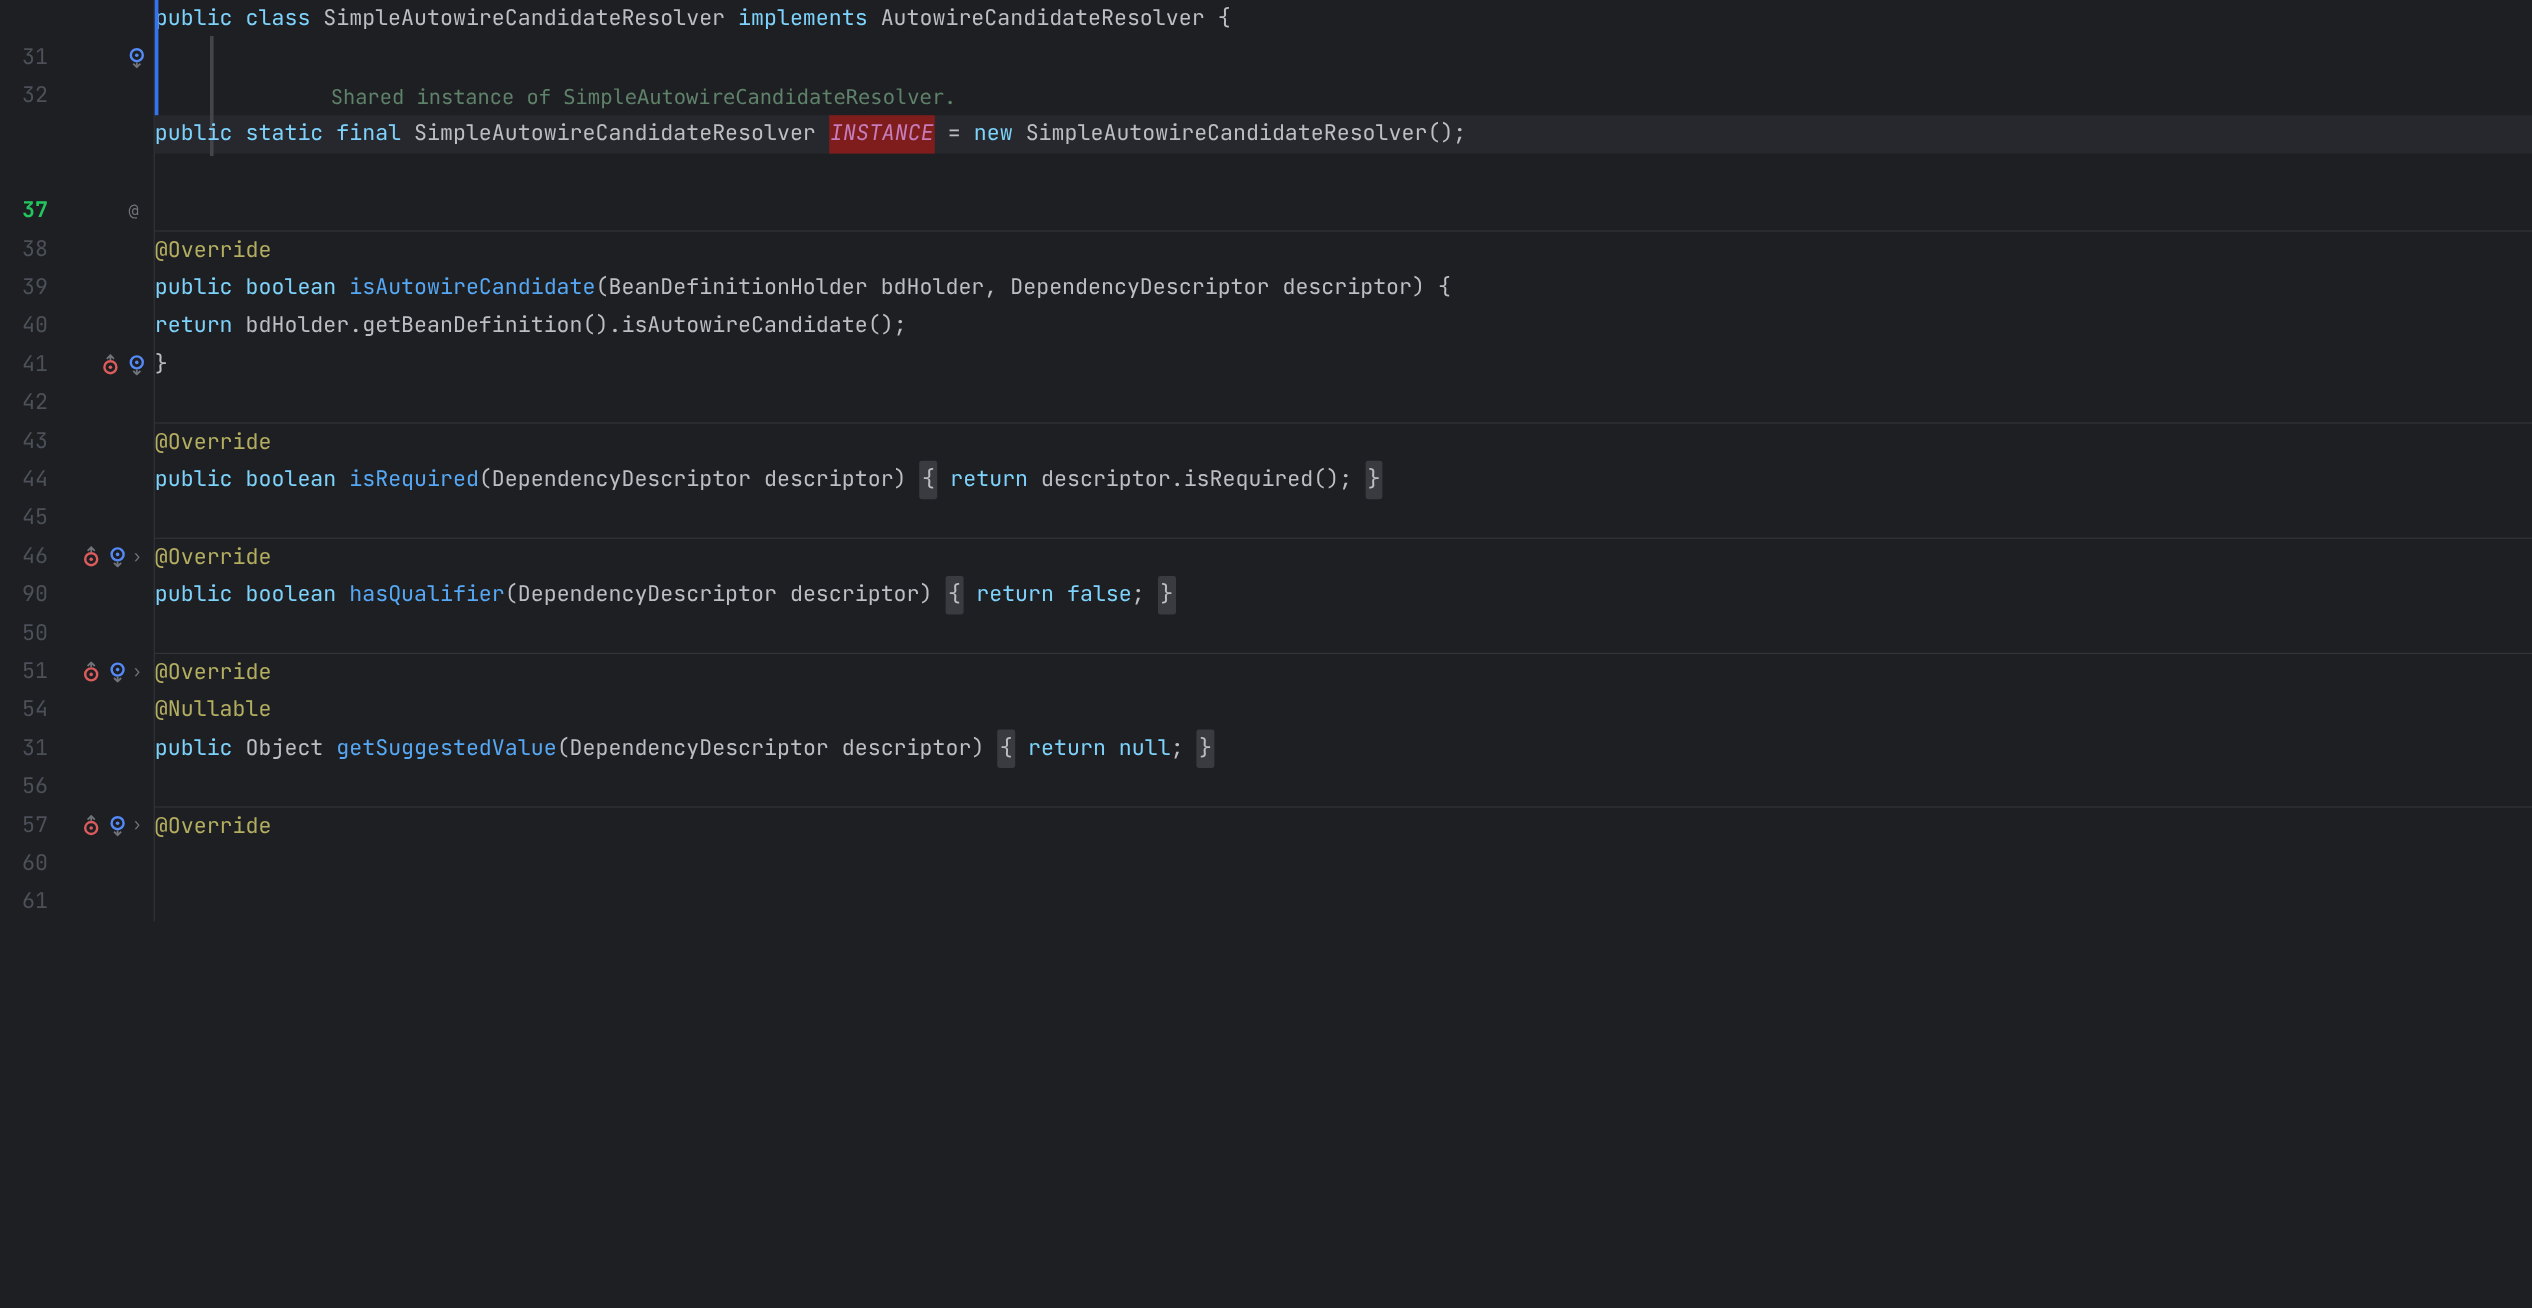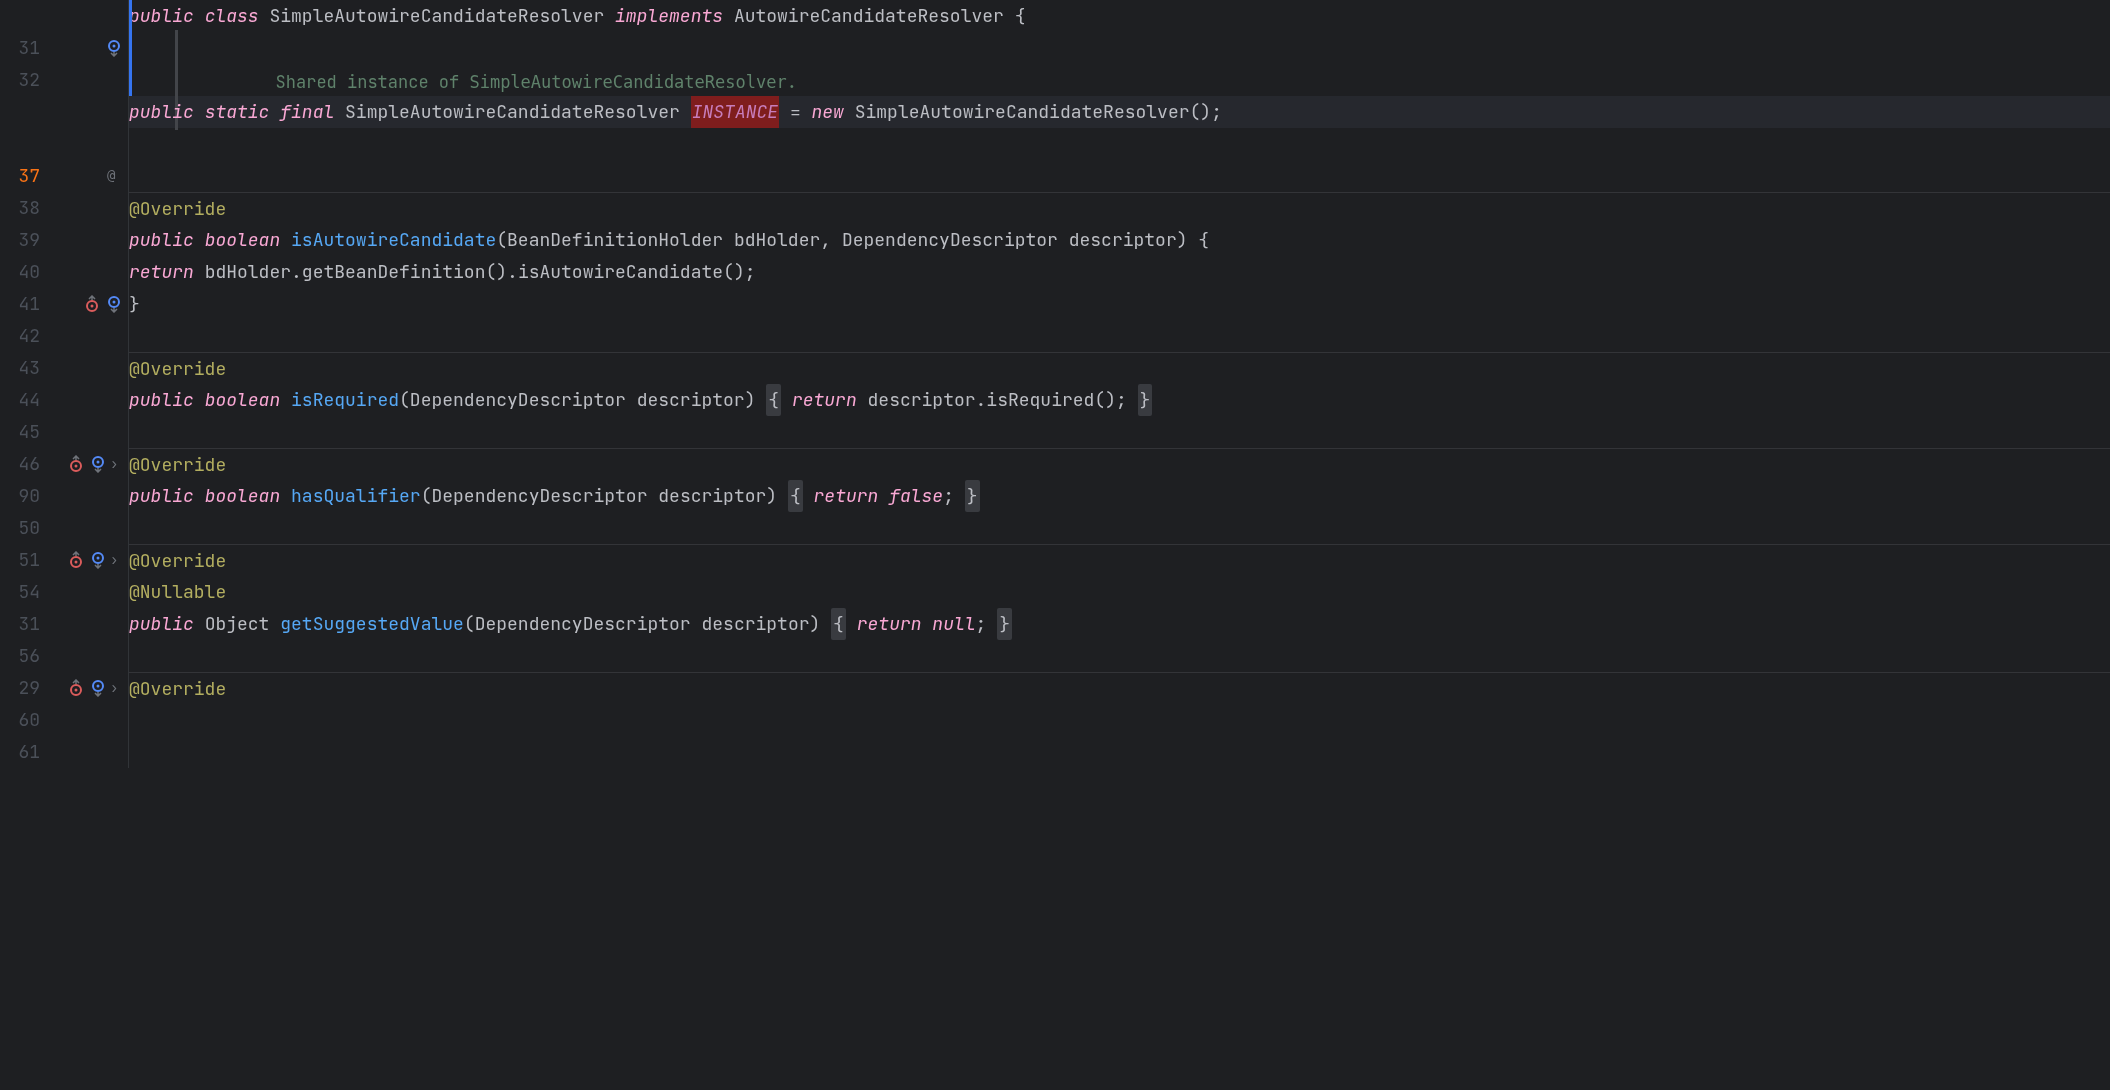--- a/index.html
+++ b/index.html
@@ -54,24 +54,24 @@
   justify-content: flex-end;
   gap: 2px;
   padding-right: 4px;
 }
 .ln {
   height: 32px;
   display: flex;
   align-items: center;
   justify-content: flex-end;
 }
-.ln.current { color: #f97316; }
-
-
-.kw { color: #f9a8d4; font-style: italic; }
+.ln.current { color: #22c55e; font-weight: bold; }
+
+
+.kw { color: #7dd3fc; }
 .type { color: #bcbec4; }
 .method { color: #56a8f5; }
 .param { color: #bcbec4; }
 .ann { color: #b3ae60; }
 .doc { color: #5f826b; }
 
 .highlight-selection {
   background: #7f1d1d;
   color: #c77dbb;
   font-style: italic;
@@ -139,21 +139,21 @@
       <div class="ln">43</div>
       <div class="ln">44</div>
       <div class="ln">45</div>
       <div class="ln">46</div>
       <div class="ln">90</div>
       <div class="ln">50</div>
       <div class="ln">51</div>
       <div class="ln">54</div>
       <div class="ln">31</div>
       <div class="ln">56</div>
-      <div class="ln">29</div>
+      <div class="ln">57</div>
       <div class="ln">60</div>
       <div class="ln">61</div>
     </div>
     <div class="icons-col">
       <div class="gutter-line"></div>
       <div class="gutter-line">
         <span class="icon">
           <svg width="18" height="18" viewBox="0 0 18 18">
               <circle cx="9" cy="7" r="5" fill="none" stroke="#548af7" stroke-width="2"></circle>
               <circle cx="9" cy="7" r="1.5" fill="#548af7"></circle>

